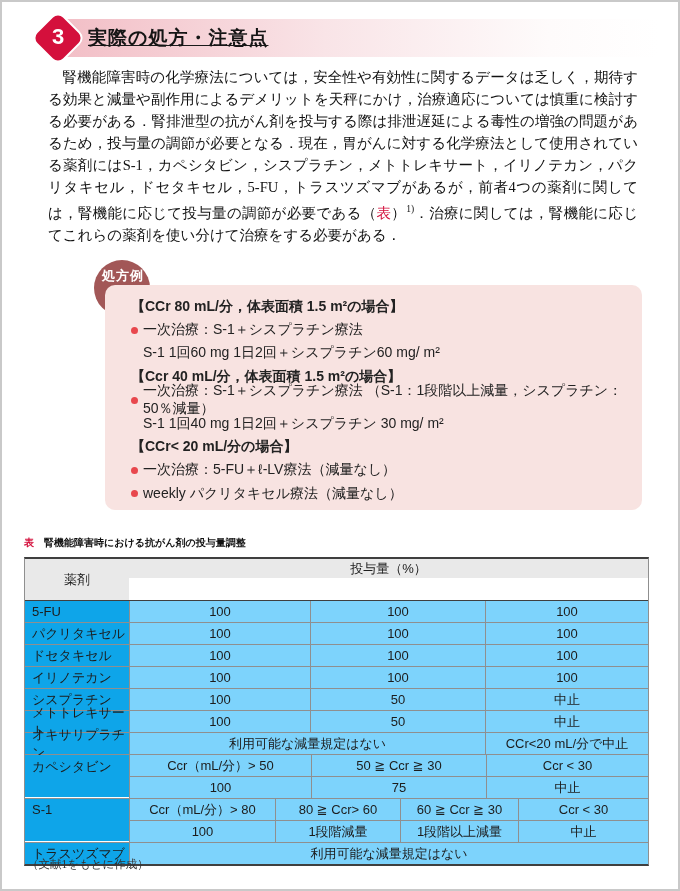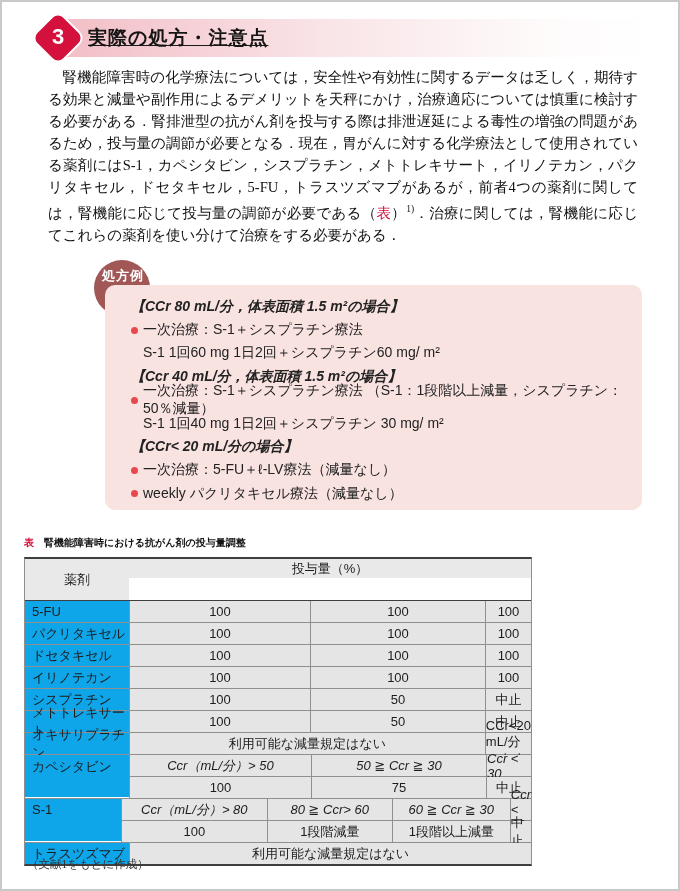--- a/index.html
+++ b/index.html
@@ -46,60 +46,60 @@
   .rx-label {
     position:absolute; left:8px; top:7px; color:#ffffff;
     font-size:13px; font-weight:bold; letter-spacing:1px;
   }
   .rx-box {
     position:absolute; left:11px; top:25px; width:537px; height:225px;
     background:#f8e3e1; border-radius:10px;
     padding:10px 8px 0 26px;
   }
   .rx-line { height:23.4px; display:flex; align-items:center; font-size:14px; color:#222; }
-  .rx-heading { font-weight:bold;font-style:italic; }
+  .rx-heading { font-weight:bold; }
   .rx-sub { padding-left:12px; }
   .dot {
     width:7px; height:7px; border-radius:50%; background:#e8474d;
     margin-right:5px; flex:0 0 auto;
   }
 
   
   .tbl-section { position:absolute; left:22px; top:534px; width:636px; }
   .tbl-title { font-size:10px; font-weight:bold; margin-bottom:7px; color:#111; }
   .tbl-tag { color:#d4103c; margin-right:10px; }
   .tbl {
     border-top:2px solid #3f3f3f; border-bottom:2px solid #3f3f3f;
     border-left:1px solid #8f8f8f; border-right:1px solid #8f8f8f;
-    width:508px; background:#fff;
+    width:625px; background:#fff;
   }
   .trow { display:flex; border-bottom:1px solid #8f8f8f; }
   .trow:last-child { border-bottom:none; }
   .cell {
     display:flex; align-items:center; justify-content:center;
-    font-size:13px; height:21px; background:#e5e5e5; color:#1c1c1c;
+    font-size:13px; height:21px; background:#7dd3fc; color:#1c1c1c;
   }
   .cell + .cell { border-left:1px solid #8f8f8f; }
   .c1{width:104px;} .c2{width:181px;} .c3{width:175px;} .c4{flex:1;}
   .c23{width:356px;} .c234{flex:1;}
   .drug { justify-content:flex-start; padding-left:7px; background:#0ea5e9; }
   .hdr { background:#e9e9e9; }
   
   .hdr-right { flex:1; display:flex; flex-direction:column; }
   .hdr-top { height:19px; display:flex; }
   .hdr-top .cell { height:19px; width:100%; border-left:none; }
   .hdr-bottom { display:flex; border-top:1px solid #8f8f8f; }
   .hdr-bottom .cell { height:22px; }
   .hdr-bottom .cell:first-child { border-left:none; }
   .hdr-drug { height:41px; }
   .hdr-sep { border-bottom:1px solid #3f3f3f; }
   
   .group-right { flex:1; display:flex; flex-direction:column; border-left:1px solid #8f8f8f; }
   .group-sub { display:flex; }
-  .group-sub:first-child { border-bottom:1px solid #8f8f8f;font-style:italic; }
+  .group-sub:first-child { border-bottom:1px solid #8f8f8f; }
   .group-sub .cell:first-child { border-left:none; }
   .drug-tall { height:42px; align-items:flex-start; padding-top:3px; }
   .s1a{width:145px;} .s1b{width:125px;} .s1c{width:118px;} .s1d{flex:1;}
   .capa{width:181px;} .capb{width:175px;} .capc{flex:1;}
 
   
   .footnote {
     position:absolute; left:25px; top:855px;
     font-family:"Liberation Serif","DejaVu Serif",serif;
     font-size:11.5px; color:#333;text-align:right;

